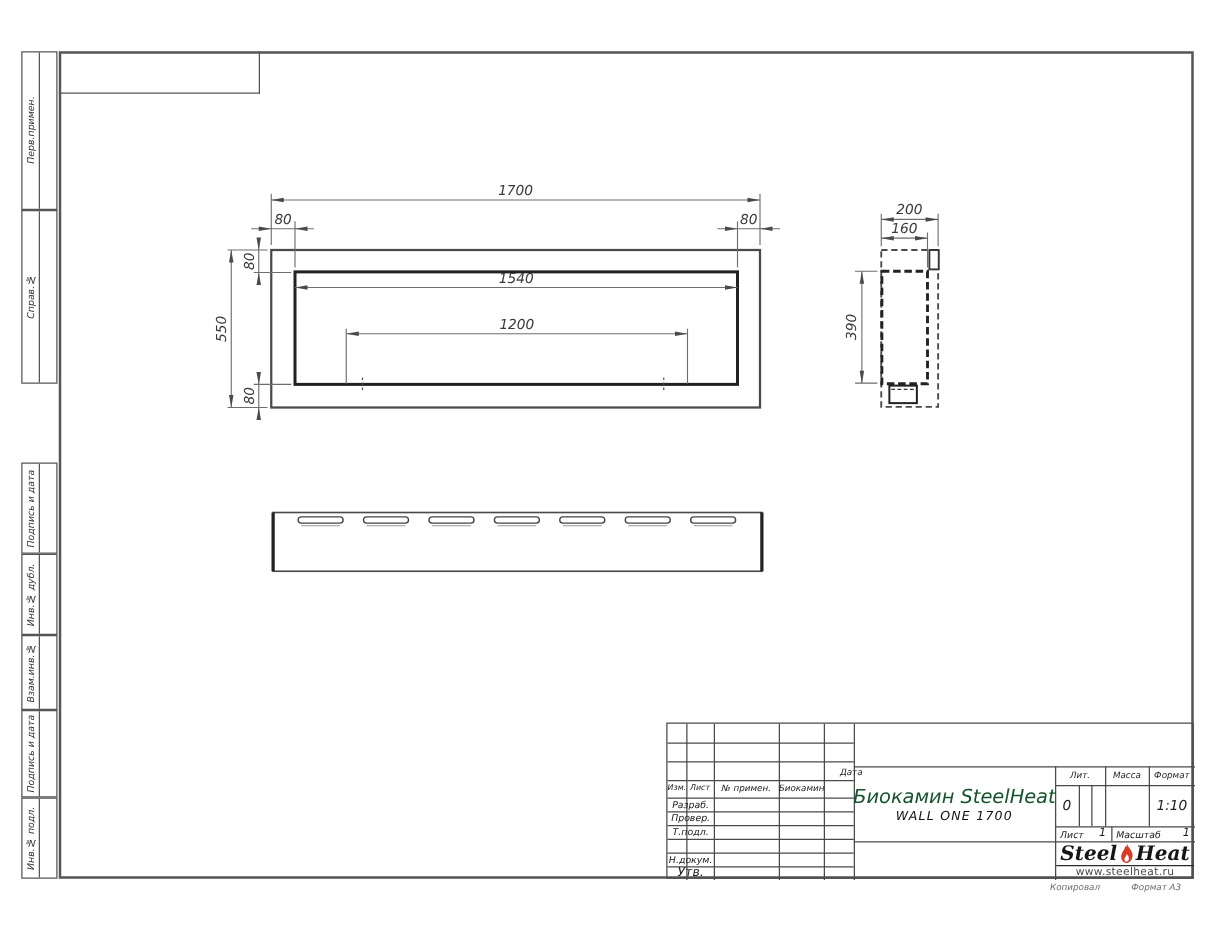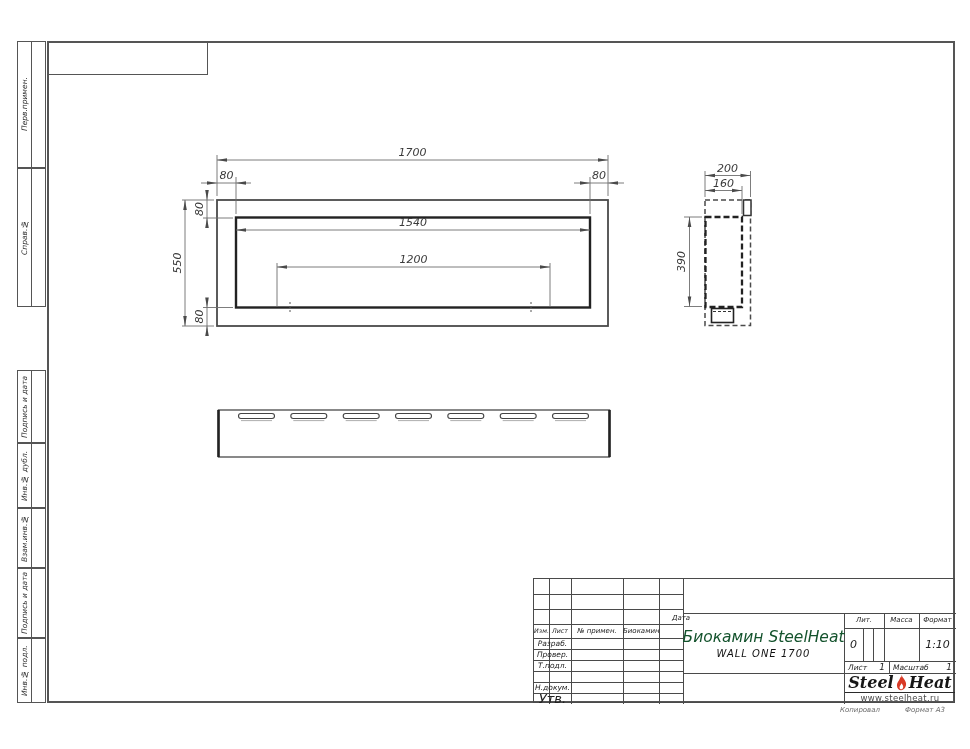--- a/index.html
+++ b/index.html
@@ -187,21 +187,21 @@
   <div class="txt" style="left:15px;top:45px;width:22px;height:14px;line-height:14px;font-size:6.3px">Лист</div>
   <div class="txt" style="left:37px;top:45px;width:52px;height:14px;line-height:14px;font-size:7px">№ примен.</div>
   <div class="txt" style="left:89px;top:45px;width:36px;height:14px;line-height:14px;font-size:7px">Биокамин</div>
   <div class="txt" style="left:125px;top:32px;width:44px;height:14px;line-height:14px;font-size:7px">Дата</div>
 
   <div class="txt" style="left:0;top:59px;width:37px;height:11px;line-height:11px;font-size:7.5px">Разраб.</div>
   <div class="txt" style="left:0;top:70px;width:37px;height:11px;line-height:11px;font-size:7.5px">Провер.</div>
   <div class="txt" style="left:0;top:81px;width:37px;height:11px;line-height:11px;font-size:7.5px">Т.подл.</div>
   <div class="txt" style="left:0;top:92px;width:37px;height:11px;line-height:11px;font-size:7.5px"></div>
   <div class="txt" style="left:0;top:103px;width:37px;height:11px;line-height:11px;font-size:7.5px">Н.докум.</div>
-  <div class="txt" style="left:0;top:114px;width:37px;height:11px;line-height:11px;font-size:13px">Утв.</div>
+  <div class="txt" style="left:0;top:114px;width:37px;height:11px;line-height:11px;font-size:10px">Утв.</div>
 
   <div style="position:absolute;left:149px;top:34px;width:161px;height:60px;display:flex;flex-direction:column;align-items:center;justify-content:center;gap:2px">
     <div style="font-style:italic;font-size:15.5px;color:#14532d;white-space:nowrap">Биокамин SteelHeat</div>
     <div style="font-style:italic;font-size:10px;color:#111;letter-spacing:1px;white-space:nowrap">WALL ONE 1700</div>
   </div>
 
   <div class="txt" style="left:310px;top:34px;width:40px;height:15px;line-height:15px;font-size:7px">Лит.</div>
   <div class="txt" style="left:350px;top:34px;width:35px;height:15px;line-height:15px;font-size:7px">Масса</div>
   <div class="txt" style="left:385px;top:34px;width:37px;height:15px;line-height:15px;font-size:7px">Формат</div>
   <div class="txt" style="left:310px;top:49px;width:19px;height:33px;line-height:33px;font-size:11px">0</div>

